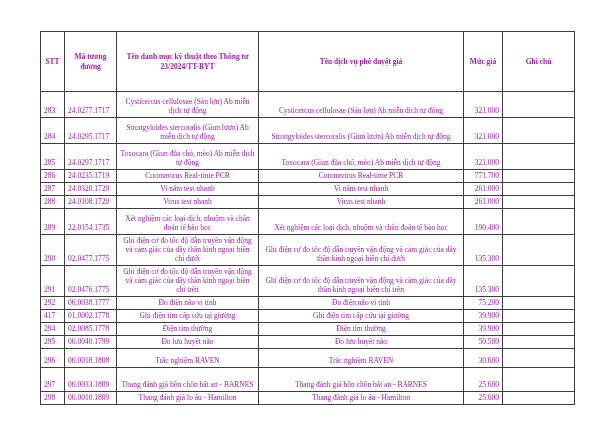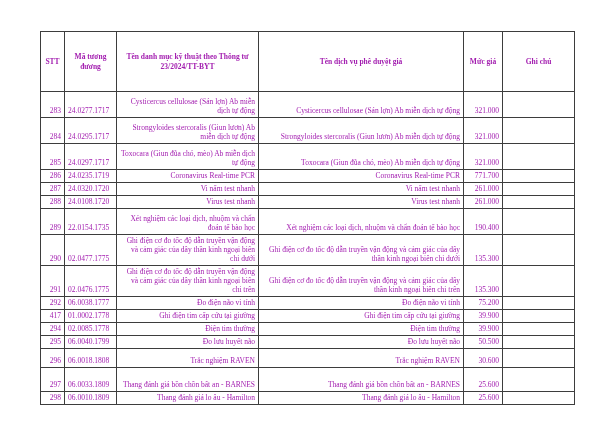--- a/index.html
+++ b/index.html
@@ -25,23 +25,23 @@
     font-size:7.5px; font-weight:bold;
     text-align:center; vertical-align:middle;
     line-height:10px; padding:2px;
   }
   .price-table thead tr { height:60px; }
   .price-table td {
     font-size:7.5px; line-height:9px;
     vertical-align:bottom;
     padding:1px 3px 2px 3px;
   }
-  .c-stt   { text-align:right; padding-left:1px; padding-right:1px; }
+  .c-stt   { text-align:left; padding-left:1px; padding-right:1px; }
   .c-code  { text-align:left; padding-left:2px; padding-right:1px;margin-left:7px; }
-  .c-name  { text-align:right; }
+  .c-name  { text-align:center; }
   .c-price { text-align:right; padding-right:2px; }
   .c-note  { }
   
   tbody tr:nth-child(-n+3)                 { height:26px; }
   tbody tr:nth-child(n+4):nth-child(-n+6)  { height:13px; }
   tbody tr:nth-child(7)                    { height:26px; }
   tbody tr:nth-child(8), tbody tr:nth-child(9) { height:30px; }
   tbody tr:nth-child(n+10):nth-child(-n+13){ height:13px; }
   tbody tr:nth-child(14)                   { height:19px; }
   tbody tr:nth-child(15)                   { height:24px;padding-left:8px; }

